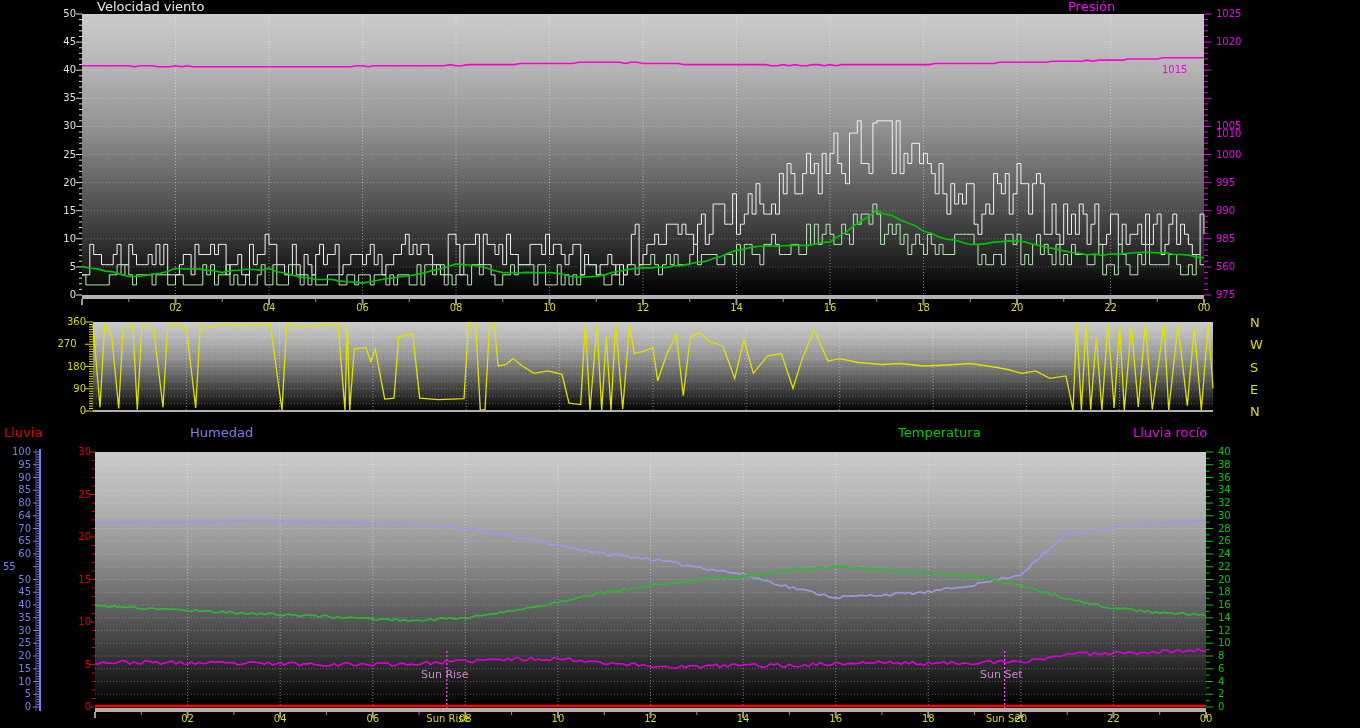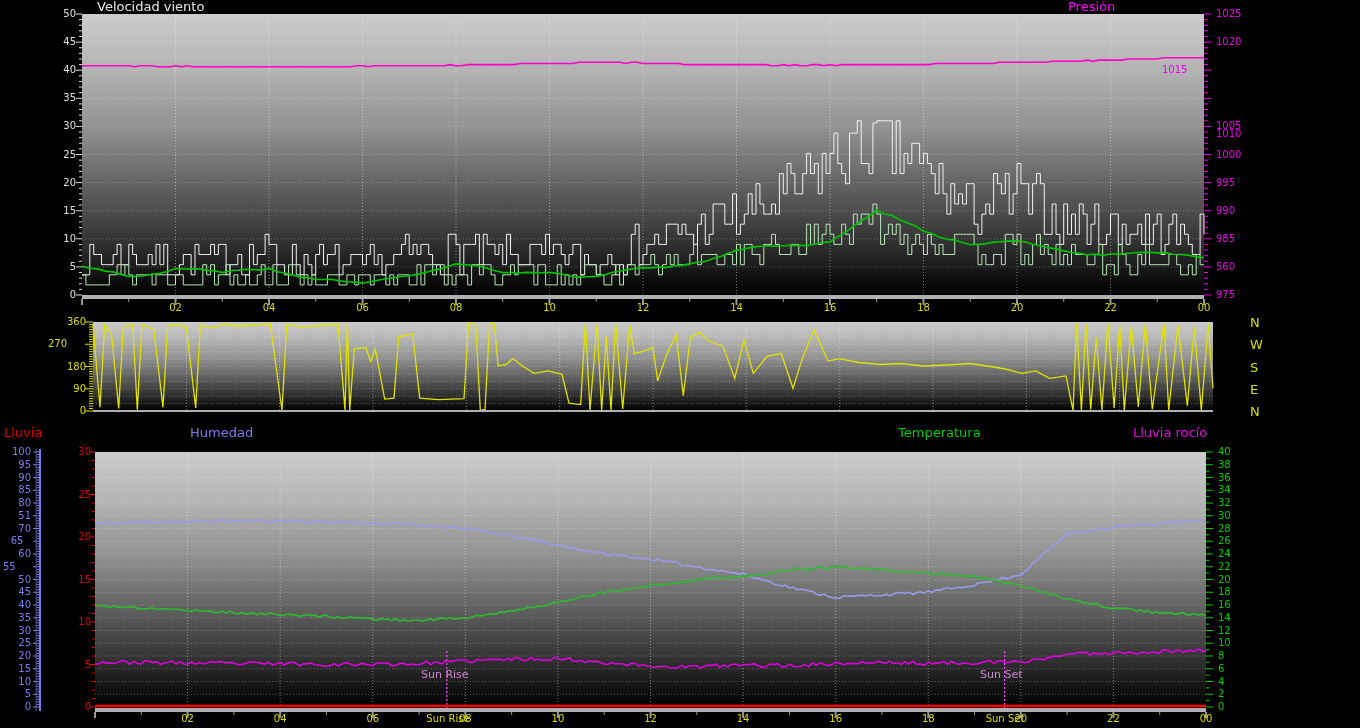--- a/index.html
+++ b/index.html
@@ -532,43 +532,43 @@
       <div class="lbl" style="left: 1216px; top: 177.6px; color: rgb(238, 0, 238);">995</div>
       <div class="lbl" style="left: 1216px; top: 149.5px; color: rgb(238, 0, 238);">1000</div>
       <div class="lbl" style="left: 1216px; top: 121.4px; color: rgb(238, 0, 238);">1005</div>
       <div class="lbl" style="left: 1216px; top: 93.3px; color: rgb(238, 0, 238); margin-top: 36px;">1010</div>
       <div class="lbl" style="left: 1162px; top: 65.2px; color: rgb(238, 0, 238);">1015</div>
       <div class="lbl" style="left: 1216px; top: 37.1px; color: rgb(238, 0, 238);">1020</div>
       <div class="lbl" style="left: 1216px; top: 9px; color: rgb(238, 0, 238);">1025</div>
       <div class="lbl" style="left: 48px; top: 406px; color: rgb(221, 221, 0); width: 38px; text-align: right;">0</div>
       <div class="lbl" style="left: 48px; top: 383.75px; color: rgb(221, 221, 0); width: 38px; text-align: right;">90</div>
       <div class="lbl" style="left: 48px; top: 361.5px; color: rgb(221, 221, 0); width: 38px; text-align: right;">180</div>
-      <div class="lbl" style="left: 48px; top: 339.25px; color: rgb(221, 221, 0); width: 38px; text-align: left;">270</div>
+      <div class="lbl" style="left: 48px; top: 339.25px; color: rgb(221, 221, 0); width: 38px; text-align: center;">270</div>
       <div class="lbl" style="left: 48px; top: 317px; color: rgb(221, 221, 0); width: 38px; text-align: right;">360</div>
       <div class="lbl" style="left: 1250px; top: 316px; color: rgb(221, 221, 0); width: 20px; text-align: left; font-size: 13px; line-height: 13px;">N</div>
       <div class="lbl" style="left: 1250px; top: 338.25px; color: rgb(221, 221, 0); width: 20px; text-align: left; font-size: 13px; line-height: 13px;">W</div>
       <div class="lbl" style="left: 1250px; top: 360.5px; color: rgb(221, 221, 0); width: 20px; text-align: left; font-size: 13px; line-height: 13px;">S</div>
       <div class="lbl" style="left: 1250px; top: 382.75px; color: rgb(221, 221, 0); width: 20px; text-align: left; font-size: 13px; line-height: 13px;">E</div>
       <div class="lbl" style="left: 1250px; top: 405px; color: rgb(221, 221, 0); width: 20px; text-align: left; font-size: 13px; line-height: 13px;">N</div>
       <div class="lbl" style="left: 3px; top: 702px; color: rgb(125, 125, 238); width: 28px; text-align: right;">0</div>
       <div class="lbl" style="left: 3px; top: 689.25px; color: rgb(125, 125, 238); width: 28px; text-align: right;">5</div>
       <div class="lbl" style="left: 3px; top: 676.5px; color: rgb(125, 125, 238); width: 28px; text-align: right;">10</div>
       <div class="lbl" style="left: 3px; top: 663.75px; color: rgb(125, 125, 238); width: 28px; text-align: right;">15</div>
       <div class="lbl" style="left: 3px; top: 651px; color: rgb(125, 125, 238); width: 28px; text-align: right;">20</div>
       <div class="lbl" style="left: 3px; top: 638.25px; color: rgb(125, 125, 238); width: 28px; text-align: right;">25</div>
       <div class="lbl" style="left: 3px; top: 625.5px; color: rgb(125, 125, 238); width: 28px; text-align: right;">30</div>
       <div class="lbl" style="left: 3px; top: 612.75px; color: rgb(125, 125, 238); width: 28px; text-align: right;">35</div>
       <div class="lbl" style="left: 3px; top: 600px; color: rgb(125, 125, 238); width: 28px; text-align: right;">40</div>
       <div class="lbl" style="left: 3px; top: 587.25px; color: rgb(125, 125, 238); width: 28px; text-align: right;">45</div>
       <div class="lbl" style="left: 3px; top: 574.5px; color: rgb(125, 125, 238); width: 28px; text-align: right;">50</div>
       <div class="lbl" style="left: 3px; top: 561.75px; color: rgb(125, 125, 238); width: 28px; ">55</div>
       <div class="lbl" style="left: 3px; top: 549px; color: rgb(125, 125, 238); width: 28px; text-align: right;">60</div>
-      <div class="lbl" style="left: 3px; top: 536.25px; color: rgb(125, 125, 238); width: 28px; text-align: center;">65</div>
+      <div class="lbl" style="left: 3px; top: 536.25px; color: rgb(125, 125, 238); width: 28px; text-align: right;">65</div>
       <div class="lbl" style="left: 3px; top: 523.5px; color: rgb(125, 125, 238); width: 28px; text-align: right;">70</div>
-      <div class="lbl" style="left: 3px; top: 510.75px; color: rgb(125, 125, 238); width: 28px; text-align: right;">51</div>
+      <div class="lbl" style="left: 3px; top: 510.75px; color: rgb(125, 125, 238); width: 28px; text-align: right;">64</div>
       <div class="lbl" style="left: 3px; top: 498px; color: rgb(125, 125, 238); width: 28px; text-align: right;">80</div>
       <div class="lbl" style="left: 3px; top: 485.25px; color: rgb(125, 125, 238); width: 28px; text-align: right;">85</div>
       <div class="lbl" style="left: 3px; top: 472.5px; color: rgb(125, 125, 238); width: 28px; text-align: right;">90</div>
       <div class="lbl" style="left: 3px; top: 459.75px; color: rgb(125, 125, 238); width: 28px; text-align: right;">95</div>
       <div class="lbl" style="left: 3px; top: 447px; color: rgb(125, 125, 238); width: 28px; text-align: right;">100</div>
       <div class="lbl" style="left: 61px; top: 702px; color: rgb(221, 0, 0); width: 30px; text-align: right;">0</div>
       <div class="lbl" style="left: 61px; top: 659.5px; color: rgb(221, 0, 0); width: 30px; text-align: right;">5</div>
       <div class="lbl" style="left: 61px; top: 617px; color: rgb(221, 0, 0); width: 30px; text-align: right;">10</div>
       <div class="lbl" style="left: 61px; top: 574.5px; color: rgb(221, 0, 0); width: 30px; text-align: right;">15</div>
       <div class="lbl" style="left: 61px; top: 532px; color: rgb(221, 0, 0); width: 30px; text-align: right;">20</div>

